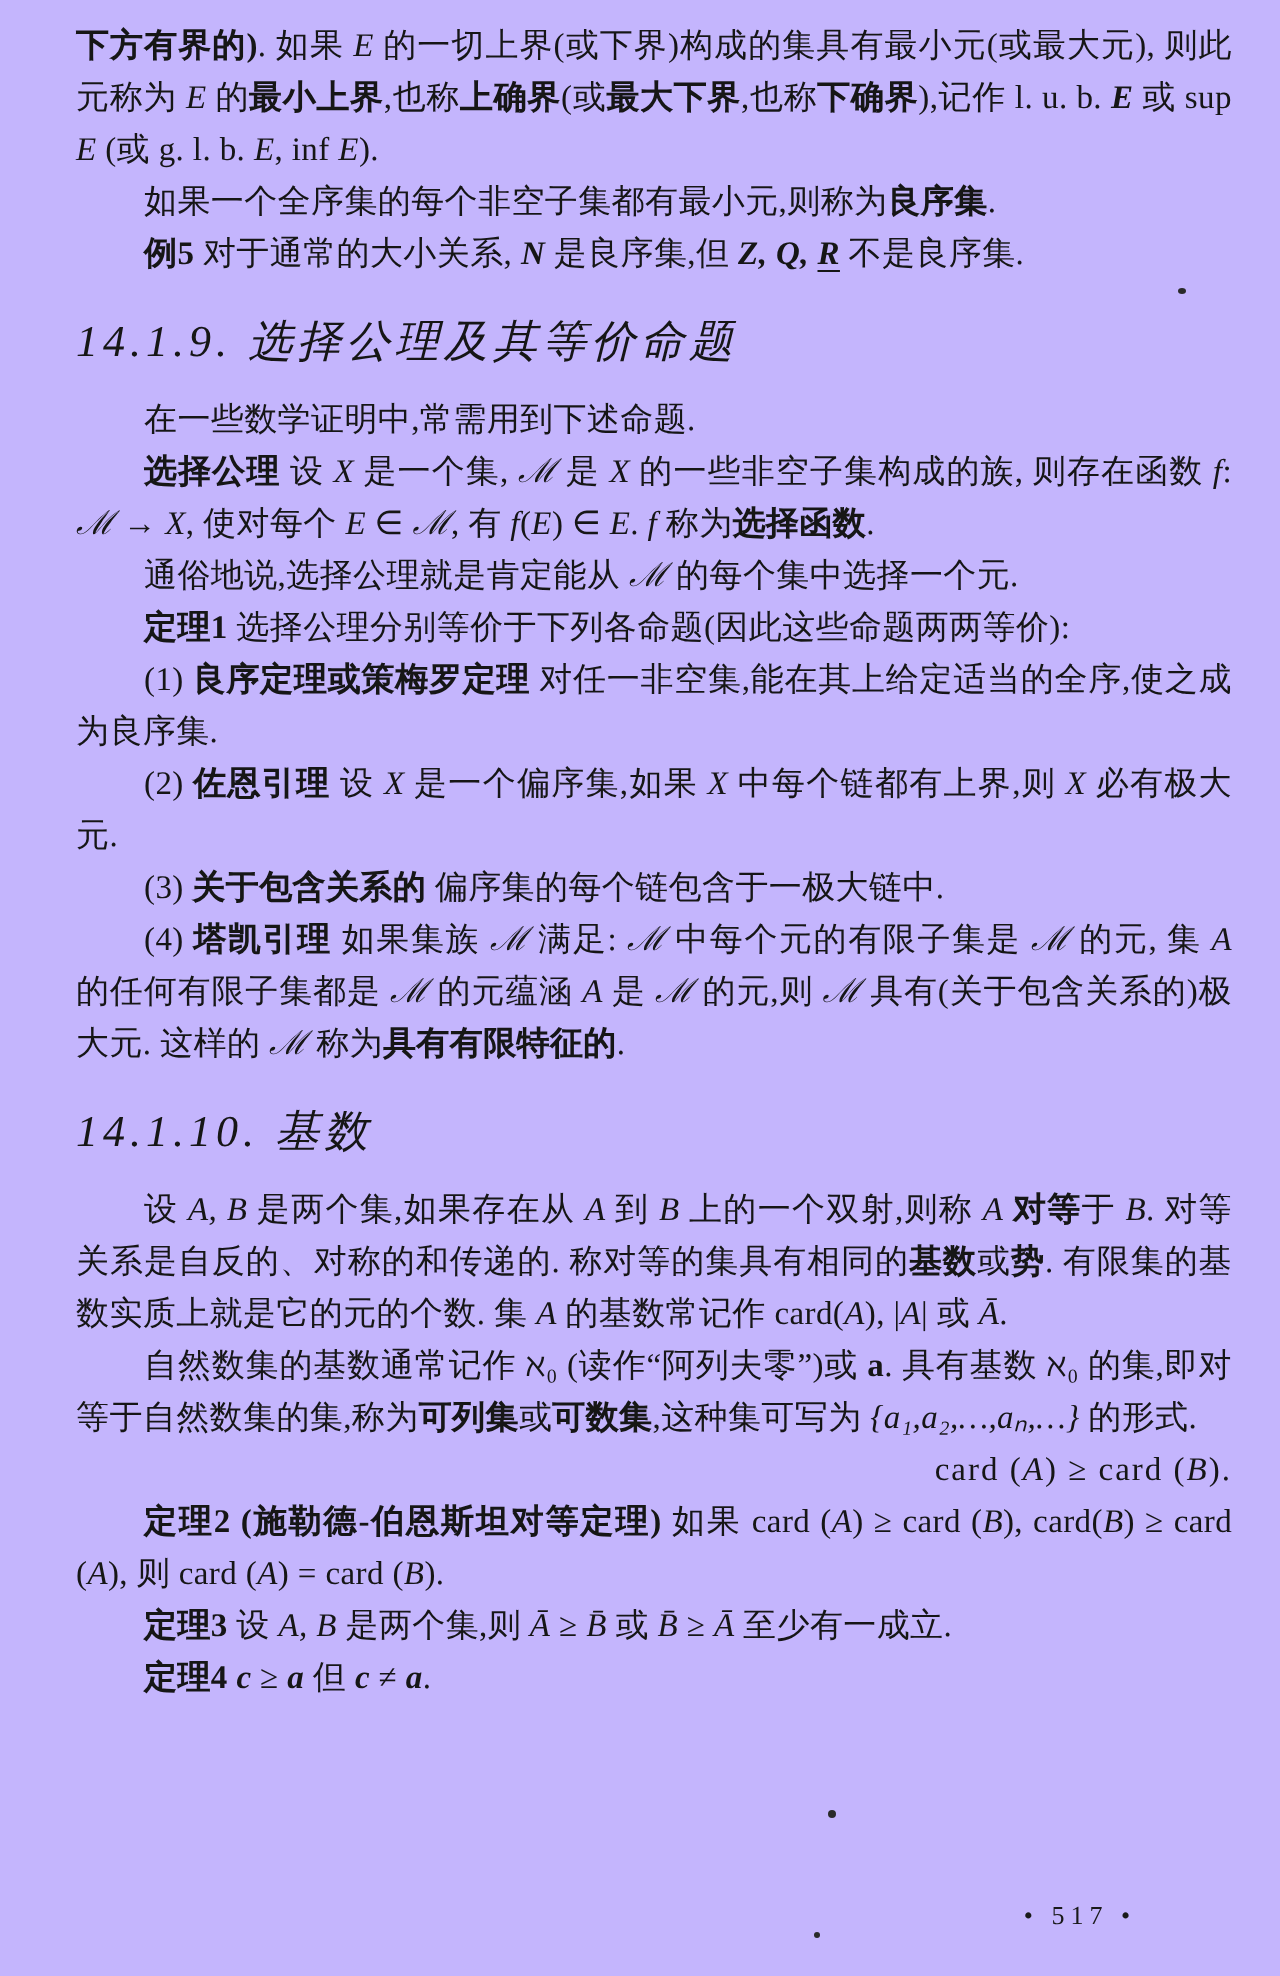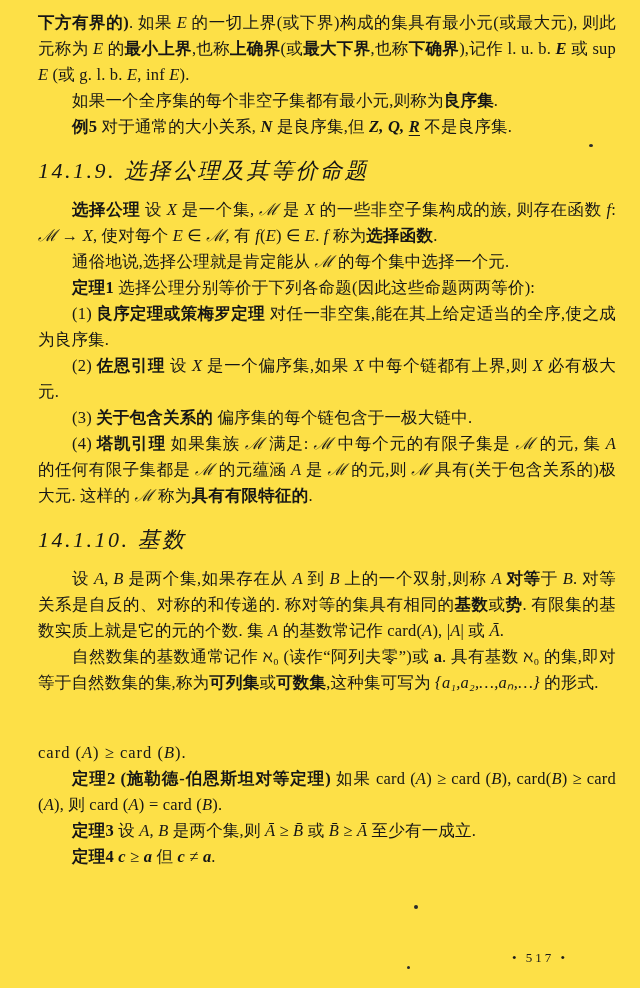--- a/index.html
+++ b/index.html
@@ -35,23 +35,22 @@
     font-size: 22px;
     line-height: 30px;
     font-weight: normal;
     letter-spacing: 2.5px;
     margin: 16px 0 11px 0;
     font-style: italic;
   }
   .formula {
     font-size: 16.5px;
     line-height: 26px;
-    text-align: left;
+    text-align: right;
     letter-spacing: 1px;
-    margin-top: 44px;
   }
   .bold { font-weight: bold; }
   .math {
     font-style: italic;
     font-family: "Liberation Serif", serif;
   }
   .uline {
     text-decoration: underline;
     text-underline-offset: 3px;
   }
@@ -68,26 +67,27 @@
     background: #2a2a2a;
     border-radius: 50%;
   }
   .speck-1 { left: 589px; top: 144px; width: 4px; height: 3px; }
   .speck-2 { left: 414px; top: 905px; width: 4px; height: 4px; }
   .speck-3 { left: 407px; top: 966px; width: 3px; height: 3px; }
 </style>
 </head>
 <body>
 
-<div class="page" style="background: #fde047; color: rgb(22, 22, 22);">
+<div class="page" style="background: #c4b5fd; color: rgb(22, 22, 22);">
   <div class="content">
       <p class="para"><span class="bold">下方有界的)</span><span>. 如果 </span><span class="math">E</span><span> 的一切上界(或下界)构成的集具有最小元(或最大元), 则此元称为 </span><span class="math">E</span><span> 的</span><span class="bold">最小上界</span><span>,也称</span><span class="bold">上确界</span><span>(或</span><span class="bold">最大下界</span><span>,也称</span><span class="bold">下确界</span><span>),记作 l. u. b. </span><span class="bold math">E</span><span> 或 sup </span><span class="math">E</span><span> (或 g. l. b. </span><span class="math">E</span><span>, inf </span><span class="math">E</span><span>).</span></p>
       <p class="para indent"><span>如果一个全序集的每个非空子集都有最小元,则称为</span><span class="bold">良序集</span><span>.</span></p>
       <p class="para indent"><span class="bold">例5</span><span>  对于通常的大小关系, </span><span class="bold math">N</span><span> 是良序集,但 </span><span class="bold math">Z, Q, </span><span class="bold math uline">R</span><span> 不是良序集.</span></p>
       <div class="heading">14.1.9. 选择公理及其等价命题</div>
+      <p class="para indent"><span>在一些数学证明中,常需用到下述命题.</span></p>
       <p class="para indent"><span class="bold">选择公理</span><span>  设 </span><span class="math">X</span><span> 是一个集, </span><span class="math">ℳ</span><span> 是 </span><span class="math">X</span><span> 的一些非空子集构成的族, 则存在函数 </span><span class="math">f</span><span>: </span><span class="math">ℳ</span><span> → </span><span class="math">X</span><span>, 使对每个 </span><span class="math">E</span><span> ∈ </span><span class="math">ℳ</span><span>, 有 </span><span class="math">f</span><span>(</span><span class="math">E</span><span>) ∈ </span><span class="math">E</span><span>. </span><span class="math">f</span><span> 称为</span><span class="bold">选择函数</span><span>.</span></p>
       <p class="para indent"><span>通俗地说,选择公理就是肯定能从 </span><span class="math">ℳ</span><span> 的每个集中选择一个元.</span></p>
       <p class="para indent"><span class="bold">定理1</span><span>  选择公理分别等价于下列各命题(因此这些命题两两等价):</span></p>
       <p class="para indent"><span>(1) </span><span class="bold">良序定理或策梅罗定理</span><span>  对任一非空集,能在其上给定适当的全序,使之成为良序集.</span></p>
       <p class="para indent"><span>(2) </span><span class="bold">佐恩引理</span><span>  设 </span><span class="math">X</span><span> 是一个偏序集,如果 </span><span class="math">X</span><span> 中每个链都有上界,则 </span><span class="math">X</span><span> 必有极大元.</span></p>
       <p class="para indent"><span>(3) </span><span class="bold">关于包含关系的</span><span>  偏序集的每个链包含于一极大链中.</span></p>
       <p class="para indent"><span>(4) </span><span class="bold">塔凯引理</span><span>  如果集族 </span><span class="math">ℳ</span><span> 满足: </span><span class="math">ℳ</span><span> 中每个元的有限子集是 </span><span class="math">ℳ</span><span> 的元, 集 </span><span class="math">A</span><span> 的任何有限子集都是 </span><span class="math">ℳ</span><span> 的元蕴涵 </span><span class="math">A</span><span> 是 </span><span class="math">ℳ</span><span> 的元,则 </span><span class="math">ℳ</span><span> 具有(关于包含关系的)极大元. 这样的 </span><span class="math">ℳ</span><span> 称为</span><span class="bold">具有有限特征的</span><span>.</span></p>
       <div class="heading">14.1.10. 基数</div>
       <p class="para indent"><span>设 </span><span class="math">A, B</span><span> 是两个集,如果存在从 </span><span class="math">A</span><span> 到 </span><span class="math">B</span><span> 上的一个双射,则称 </span><span class="math">A</span><span> </span><span class="bold">对等</span><span>于 </span><span class="math">B</span><span>.  对等关系是自反的、对称的和传递的.  称对等的集具有相同的</span><span class="bold">基数</span><span>或</span><span class="bold">势</span><span>.  有限集的基数实质上就是它的元的个数.  集 </span><span class="math">A</span><span> 的基数常记作 card(</span><span class="math">A</span><span>), |</span><span class="math">A</span><span>| 或 </span><span class="math">Ā</span><span>.</span></p>
       <p class="para indent"><span>自然数集的基数通常记作 ℵ₀ (读作“阿列夫零”)或 </span><span class="bold">a</span><span>.  具有基数 ℵ₀ 的集,即对等于自然数集的集,称为</span><span class="bold">可列集</span><span>或</span><span class="bold">可数集</span><span>,这种集可写为 </span><span class="math">{a₁,a₂,…,aₙ,…}</span><span> 的形式.</span></p>

